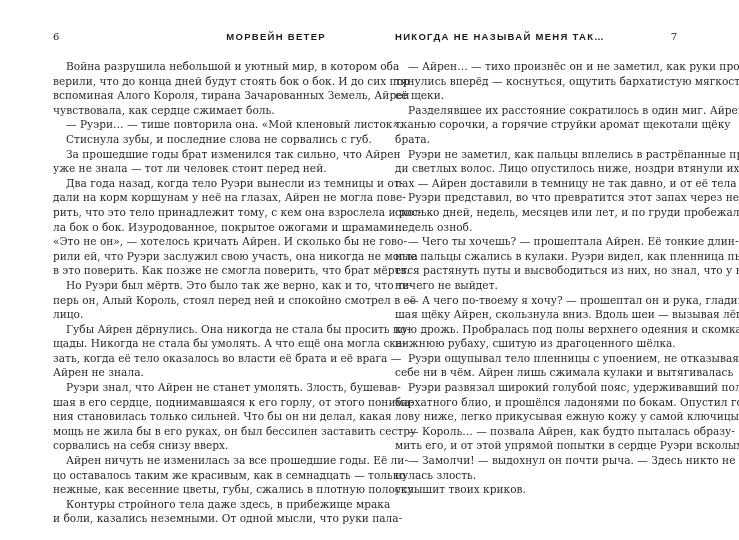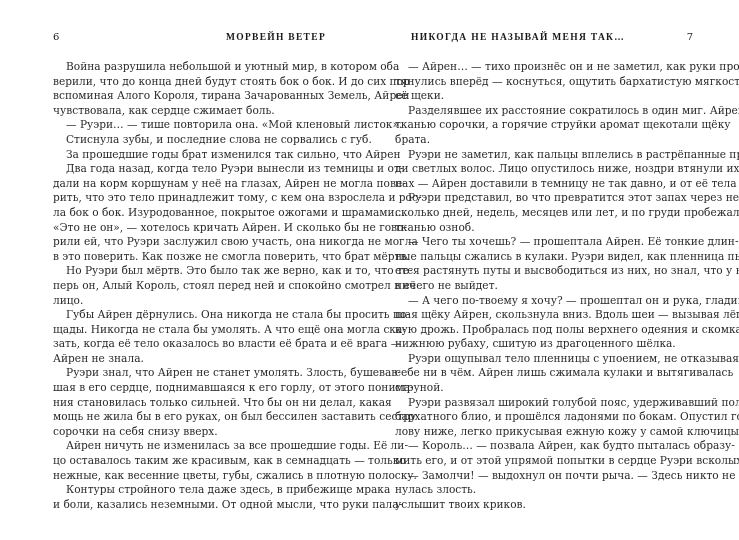--- a/index.html
+++ b/index.html
@@ -14,23 +14,23 @@
     position: absolute; top: 0; height: 540px;
   }
   .page.left { left: 0; width: 370px; }
   .page.right { left: 370px; width: 369px; }
   .header {
     position: absolute; top: 31px;
     display: flex; justify-content: space-between; align-items: baseline;
     font-size: 10px; color: #1a1a1a;
   }
   .left .header { left: 53px; width: 273px; }
-  .right .header { left: 41px; width: 282px; }
+  .right .header { left: 25px; width: 282px; }
   .running-title {
-    font-family: Liberation Serif, serif;
+    font-family: Liberation Sans, sans-serif;
     font-weight: bold; letter-spacing: 1.3px; font-size: 9.5px;
     text-transform: uppercase;
   }
   .page-num { font-size: 10px; }
   .body {
     position: absolute; top: 59px;
     font-size: 10.6px; line-height: 14.6px;
     text-align: justify; hyphens: manual;
   }
   .left .body { left: 53px; width: 273px; }
@@ -52,39 +52,40 @@
     <span class="running-title">Морвейн Ветер</span>
   </div>
   <div class="body" id="left-body">
       <span class="line indent">Война разрушила небольшой и уютный мир, в котором оба</span>
       <span class="line">верили, что до конца дней будут стоять бок о бок. И до сих пор</span>
       <span class="line">вспоминая Алого Короля, тирана Зачарованных Земель, Айрен</span>
       <span class="line last">чувствовала, как сердце сжимает боль.</span>
       <span class="line indent last">— Руэри… — тише повторила она. «Мой кленовый листок».</span>
       <span class="line indent last">Стиснула зубы, и последние слова не сорвались с губ.</span>
       <span class="line indent">За прошедшие годы брат изменился так сильно, что Айрен</span>
+      <span class="line last">уже не знала — тот ли человек стоит перед ней.</span>
       <span class="line indent">Два года назад, когда тело Руэри вынесли из темницы и от-</span>
       <span class="line">дали на корм коршунам у неё на глазах, Айрен не могла пове-</span>
       <span class="line">рить, что это тело принадлежит тому, с кем она взрослела и рос-</span>
       <span class="line">ла бок о бок. Изуродованное, покрытое ожогами и шрамами…</span>
       <span class="line">«Это не он», — хотелось кричать Айрен. И сколько бы не гово-</span>
       <span class="line">рили ей, что Руэри заслужил свою участь, она никогда не могла</span>
       <span class="line last">в это поверить. Как позже не смогла поверить, что брат мёртв.</span>
       <span class="line indent">Но Руэри был мёртв. Это было так же верно, как и то, что те-</span>
       <span class="line">перь он, Алый Король, стоял перед ней и спокойно смотрел в её</span>
       <span class="line last">лицо.</span>
       <span class="line indent">Губы Айрен дёрнулись. Она никогда не стала бы просить по-</span>
       <span class="line">щады. Никогда не стала бы умолять. А что ещё она могла ска-</span>
       <span class="line">зать, когда её тело оказалось во власти её брата и её врага —</span>
       <span class="line last">Айрен не знала.</span>
       <span class="line indent">Руэри знал, что Айрен не станет умолять. Злость, бушевав-</span>
       <span class="line">шая в его сердце, поднимавшаяся к его горлу, от этого понима-</span>
       <span class="line">ния становилась только сильней. Что бы он ни делал, какая</span>
       <span class="line">мощь не жила бы в его руках, он был бессилен заставить сестру</span>
-      <span class="line last">сорочки на себя снизу вверх.</span>
+      <span class="line last">сорвались на себя снизу вверх.</span>
       <span class="line indent">Айрен ничуть не изменилась за все прошедшие годы. Её ли-</span>
       <span class="line">цо оставалось таким же красивым, как в семнадцать — только</span>
       <span class="line">нежные, как весенние цветы, губы, сжались в плотную полоску.</span>
       <span class="line indent">Контуры стройного тела даже здесь, в прибежище мрака</span>
       <span class="line">и боли, казались неземными. От одной мысли, что руки пала-</span>
     </div>
 </div>
 
 <div class="page right">
   <div class="header">
@@ -96,32 +97,31 @@
       <span class="line">тянулись вперёд — коснуться, ощутить бархатистую мягкость</span>
       <span class="line last">её щеки.</span>
       <span class="line indent">Разделявшее их расстояние сократилось в один миг. Айрен</span>
       <span class="line">тканью сорочки, а горячие струйки аромат щекотали щёку</span>
       <span class="line last">брата.</span>
       <span class="line indent">Руэри не заметил, как пальцы вплелись в растрёпанные пря-</span>
       <span class="line">ди светлых волос. Лицо опустилось ниже, ноздри втянули их за-</span>
       <span class="line">пах — Айрен доставили в темницу не так давно, и от её тела всё</span>
       <span class="line indent">Руэри представил, во что превратится этот запах через не-</span>
       <span class="line">сколько дней, недель, месяцев или лет, и по груди пробежал хо-</span>
-      <span class="line last">тканью озноб.</span>
+      <span class="line last">недель озноб.</span>
       <span class="line indent">— Чего ты хочешь? — прошептала Айрен. Её тонкие длин-</span>
       <span class="line">ные пальцы сжались в кулаки. Руэри видел, как пленница пыта-</span>
       <span class="line">ется растянуть путы и высвободиться из них, но знал, что у неё</span>
       <span class="line last">ничего не выйдет.</span>
       <span class="line indent">— А чего по-твоему я хочу? — прошептал он и рука, гладив-</span>
       <span class="line">шая щёку Айрен, скользнула вниз. Вдоль шеи — вызывая лёг-</span>
       <span class="line">кую дрожь. Пробралась под полы верхнего одеяния и скомкала</span>
       <span class="line last">нижнюю рубаху, сшитую из драгоценного шёлка.</span>
       <span class="line indent">Руэри ощупывал тело пленницы с упоением, не отказывая</span>
       <span class="line">себе ни в чём. Айрен лишь сжимала кулаки и вытягивалась</span>
-      <span class="line last">струной.</span>
       <span class="line indent">Руэри развязал широкий голубой пояс, удерживавший полы</span>
       <span class="line">бархатного блио, и прошёлся ладонями по бокам. Опустил го-</span>
       <span class="line last">лову ниже, легко прикусывая ежную кожу у самой ключицы.</span>
       <span class="line indent">— Король… — позвала Айрен, как будто пыталась образу-</span>
       <span class="line">мить его, и от этой упрямой попытки в сердце Руэри всколых-</span>
       <span class="line indent">— Замолчи! — выдохнул он почти рыча. — Здесь никто не</span>
       <span class="line last">нулась злость.</span>
       <span class="line last">услышит твоих криков.</span>
     </div>
 </div>

